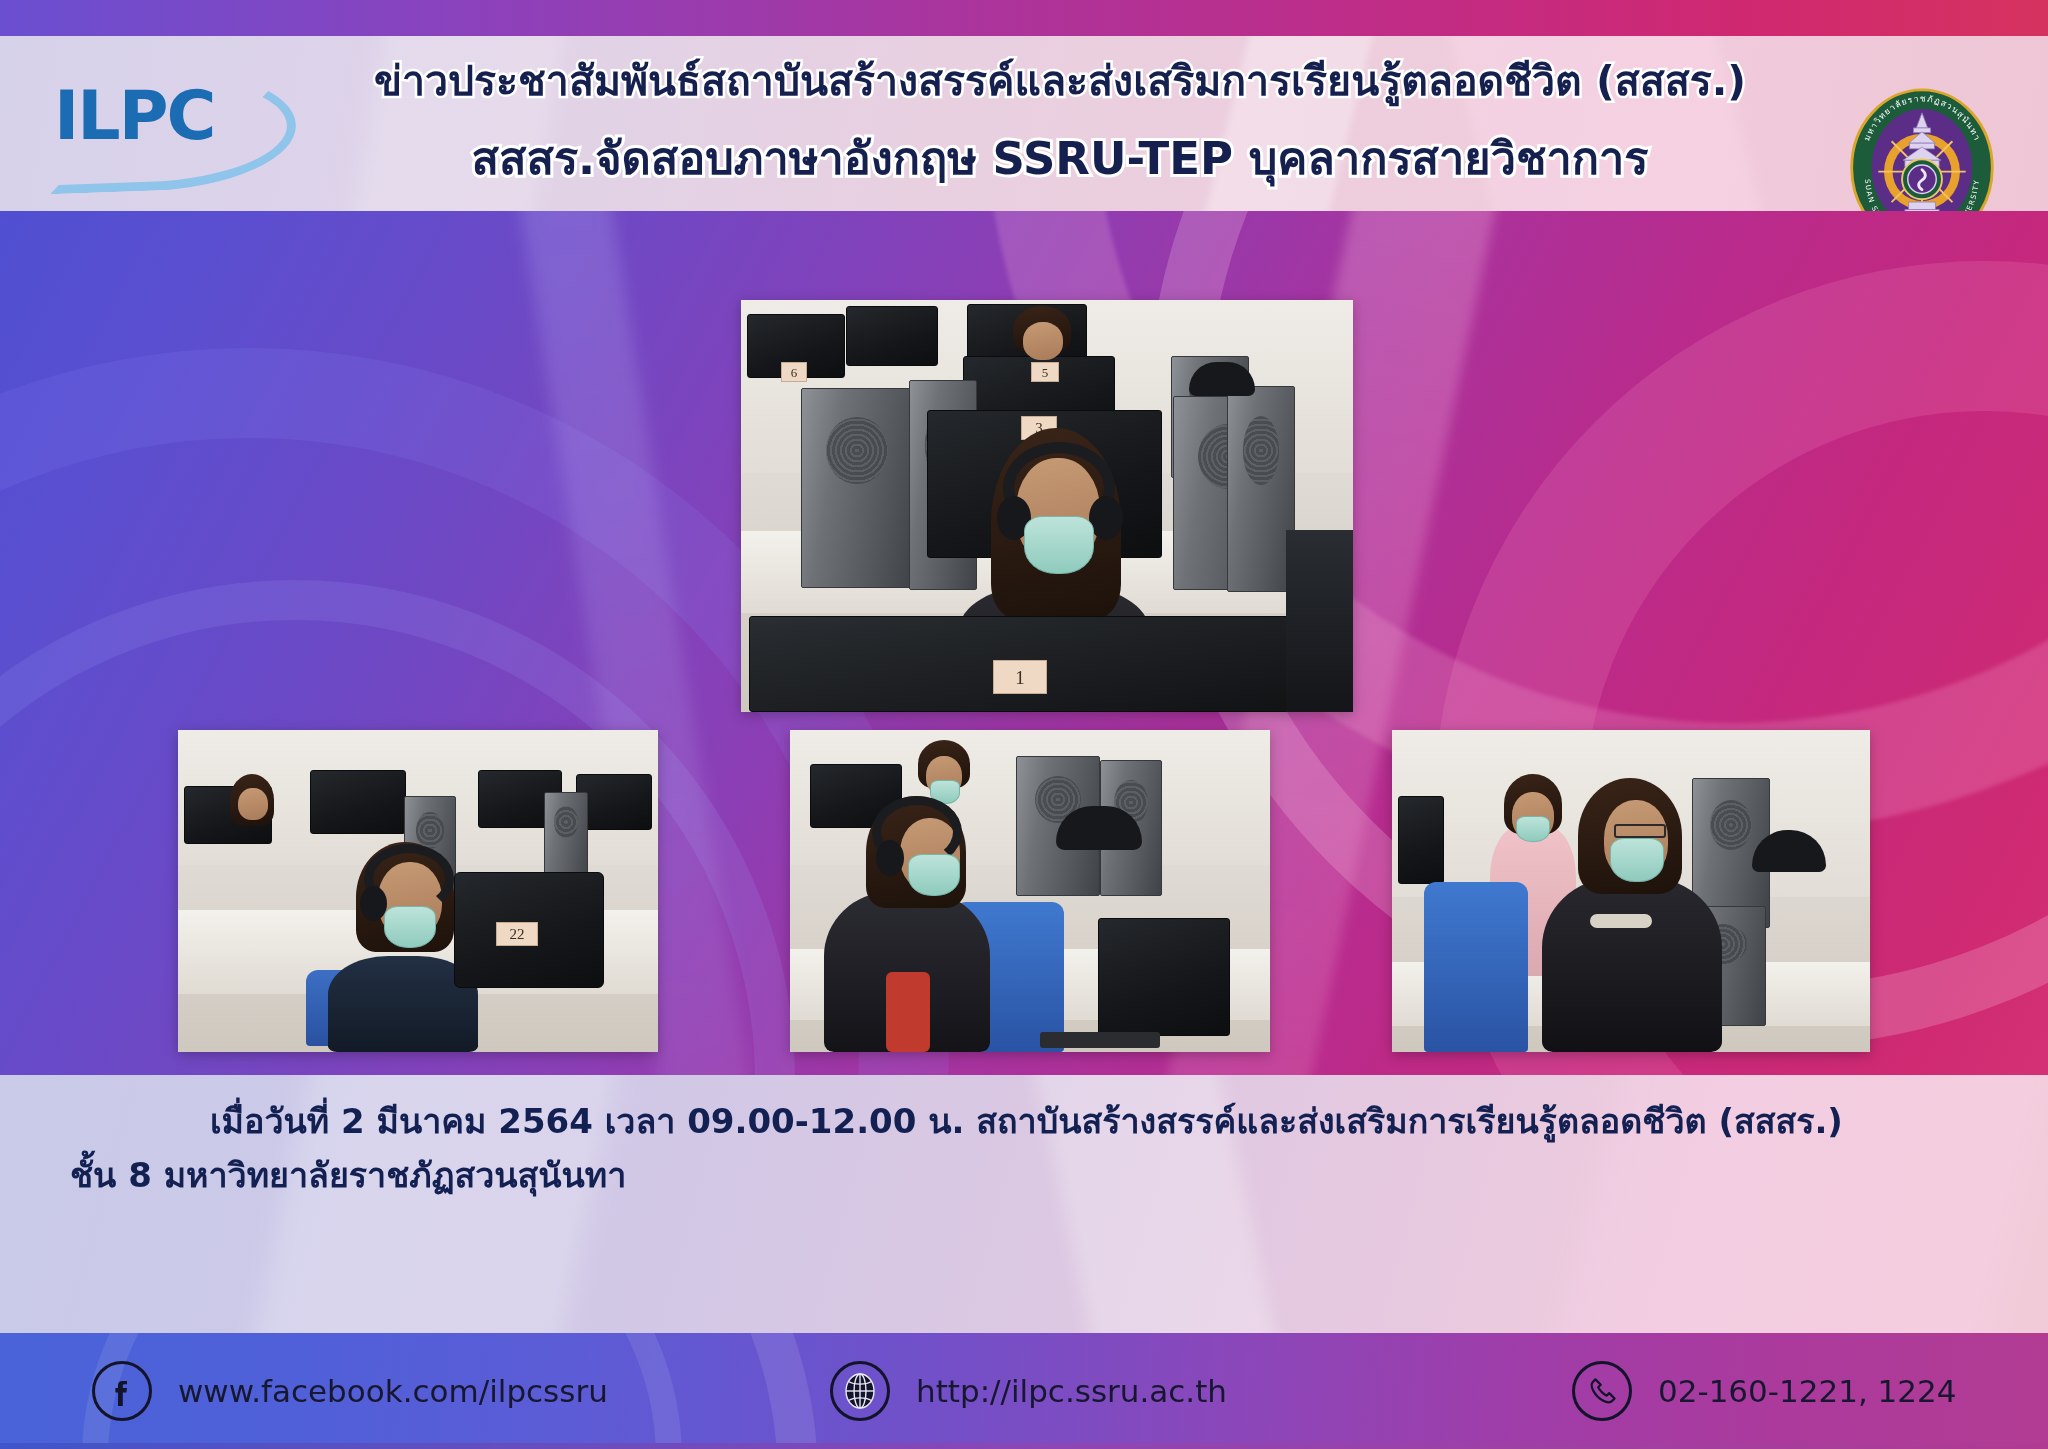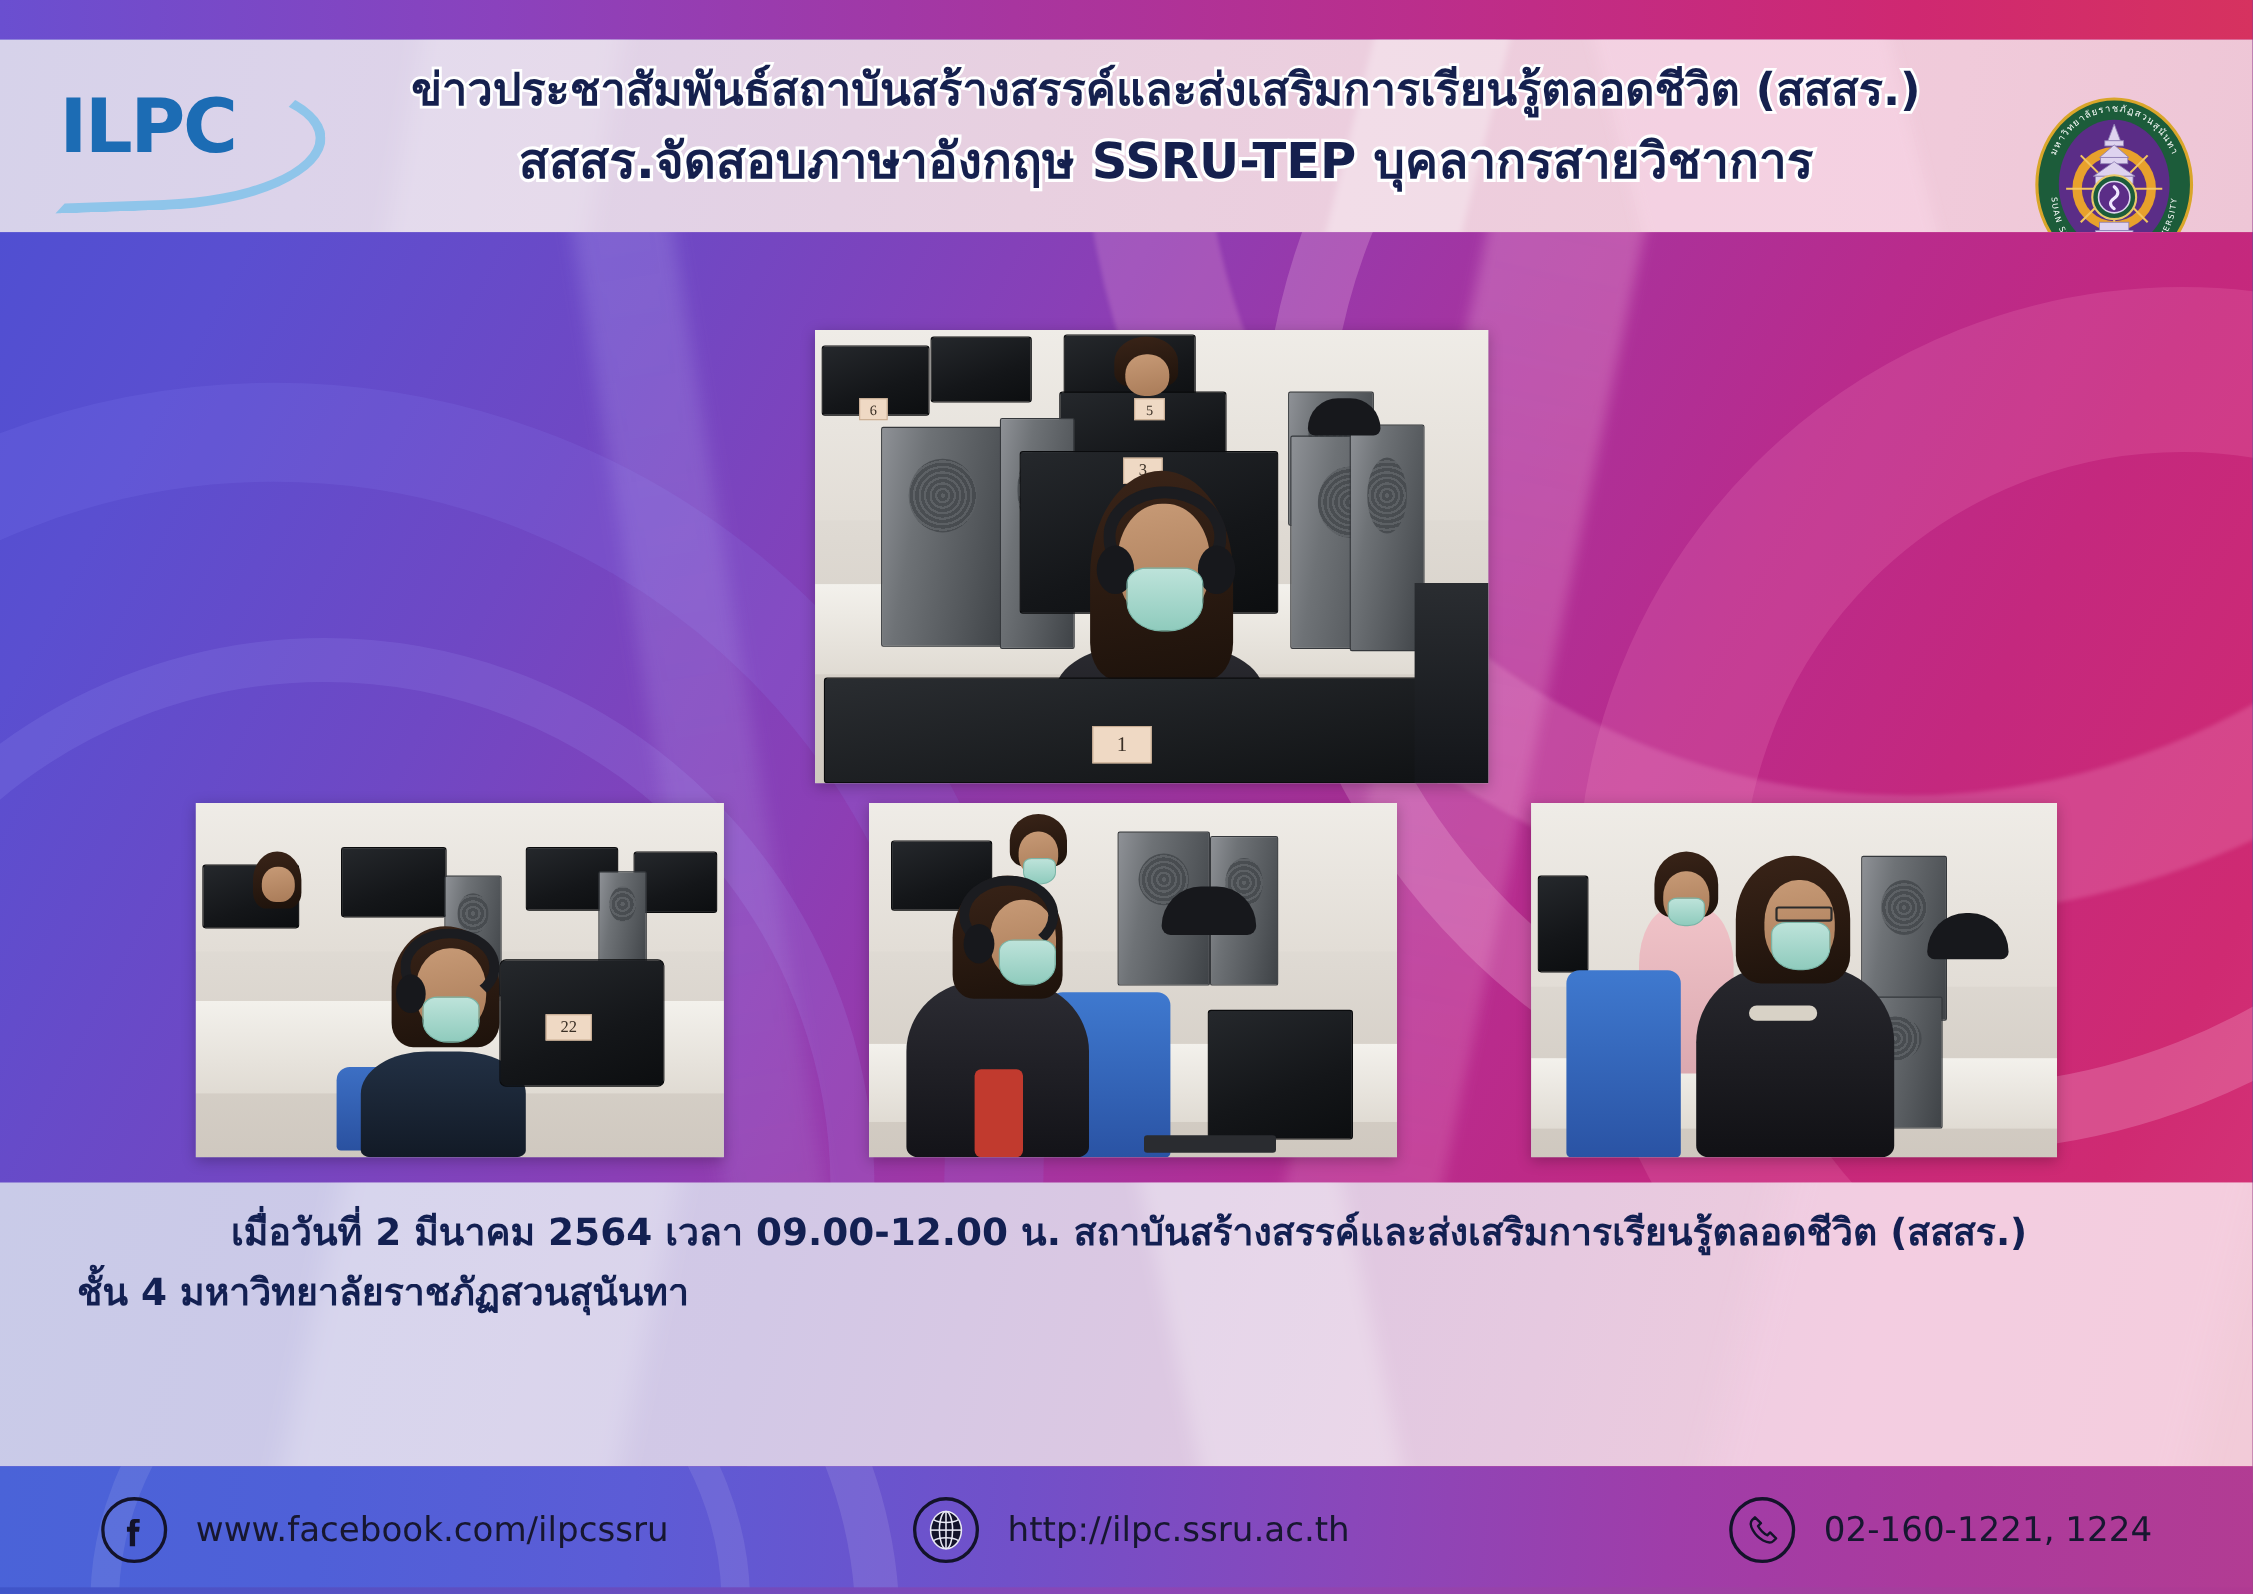--- a/index.html
+++ b/index.html
@@ -186,21 +186,21 @@
   }
   .h-line-2 {
     font-family: "DejaVu Sans", "Liberation Sans", sans-serif;
     font-weight: bold;
     font-size: 45px;
     line-height: 1.4;
     color: #15204e;
     -webkit-text-stroke: 6px #ffffff;
     paint-order: stroke fill;
     white-space: nowrap;
-    margin-top: 6px;
+    margin-top: 18px;
   }
 
   
   .seal {
     position: absolute;
     right: 50px; top: 48px;
     width: 152px; height: 162px;
   }
 
   
@@ -603,21 +603,21 @@
       <div style="position:absolute;left:198px;top:184px;width:62px;height:14px;background:#d8d2c6;border-radius:8px;"></div>
     </div>
   </div>
 
   <div class="body-band">
     <div class="body-sheen-a"></div>
     <div class="body-sheen-b"></div>
     <div class="body-sheen-c"></div>
     <div class="body-text">
       <span class="ln first">เมื่อวันที่ 2 มีนาคม 2564  เวลา 09.00-12.00 น. สถาบันสร้างสรรค์และส่งเสริมการเรียนรู้ตลอดชีวิต (สสสร.)</span>
-      <span class="ln">ชั้น 4 มหาวิทยาลัยราชภัฏสวนสุนันทา</span>
+      <span class="ln">ชั้น 8 มหาวิทยาลัยราชภัฏสวนสุนันทา</span>
     </div>
   </div>
 
   <div class="footer">
     <div class="footer-arc"></div>
     <div class="footer-arc2"></div>
 
     <div class="footer-item fi-fb">
       <span class="icon-circle">
         <svg width="26" height="30" viewBox="0 0 26 30" aria-hidden="true">

